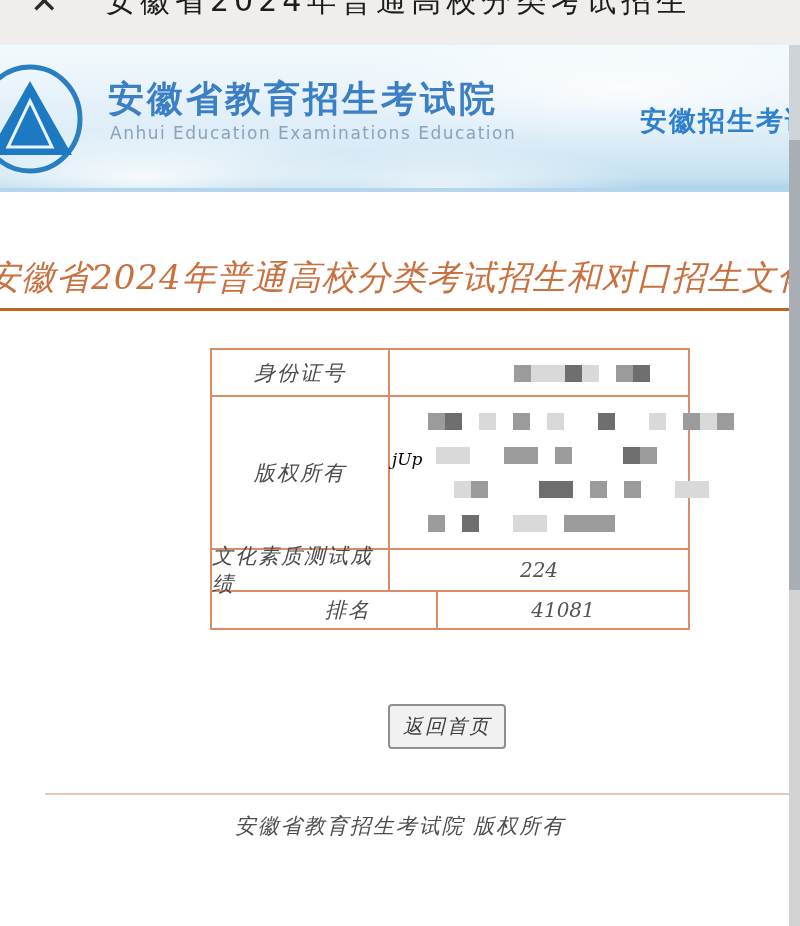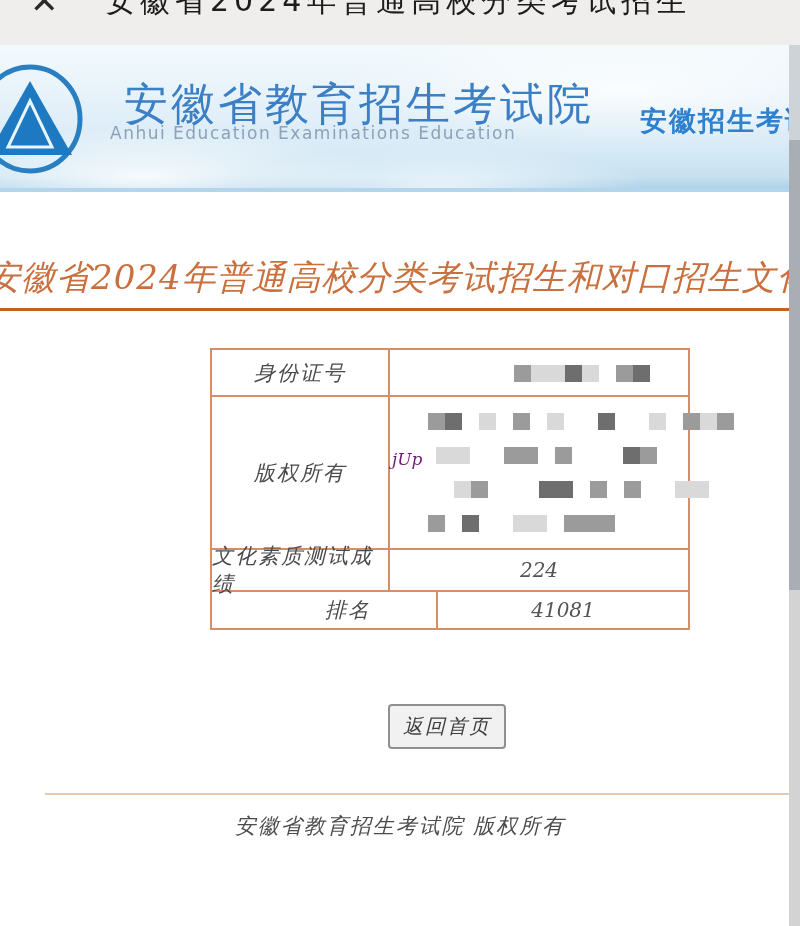--- a/index.html
+++ b/index.html
@@ -33,22 +33,22 @@
     overflow:hidden;
     background:
       radial-gradient(ellipse 340px 70px at 18% 92%, rgba(255,255,255,.85), rgba(255,255,255,0) 70%),
       radial-gradient(ellipse 420px 80px at 78% 30%, rgba(255,255,255,.8), rgba(255,255,255,0) 70%),
       radial-gradient(ellipse 300px 60px at 55% 100%, rgba(255,255,255,.7), rgba(255,255,255,0) 70%),
       linear-gradient(180deg,#f3fafd 0%,#e7f2fa 35%,#d9ebf6 70%,#c6e1f1 92%,#aed3ea 100%);
     border-bottom:4px solid #b4d6ec;
   }
   .logo { position:absolute; left:-18px; top:16px; }
   .org-cn {
-    position:absolute; left:124px; top:30px; white-space:nowrap;
-    font-size:44px; color:#3b7fc4; letter-spacing:3px; font-weight:400;
+    position:absolute; left:108px; top:30px; white-space:nowrap;
+    font-size:36px; color:#3b7fc4; letter-spacing:3px; font-weight:700;
   }
   .org-en {
     position:absolute; left:110px; top:78px; white-space:nowrap;
     font-size:17px; color:#8ba2b8; letter-spacing:1.5px;
   }
   .site-label {
     position:absolute; right:-14px; top:58px; white-space:nowrap;
     font-size:27px; color:#2f80cd; font-weight:bold; letter-spacing:2px;
   }
 
@@ -95,21 +95,21 @@
   .m-line:last-child { margin-bottom:0; }
   .mb { width:17px; height:17px; display:inline-block; }
   .mb.d { background:#6e6e6e; }
   .mb.m { background:#9b9b9b; }
   .mb.l { background:#d9d9d9; }
   .mb.gap { background:transparent; }
   .name-inline { display:flex; align-items:center; gap:2px; }
   .partial-char { font-size:18px; color:#777; }
   .serial-mosaic { position:absolute; left:10px; top:16px; }
   .serial-prefix {
-    position:absolute; left:2px; top:52px; font-size:17px; color:#701a75;
+    position:absolute; left:2px; top:52px; font-size:17px; color:#000000;
     font-family:"DejaVu Serif","Liberation Serif",serif; font-style:italic;
   }
   .id-mosaic { margin-top:2px; }
 
   
   .back-btn {
     position:absolute; left:388px; top:704px; width:118px; height:45px;
     background:#f1f1f1; border:2px solid #8f8f8f; border-radius:4px;
     font-size:20px; color:#3d3d3d; letter-spacing:2px;
     font-family:"DejaVu Serif","Liberation Serif",serif; font-style:italic;

